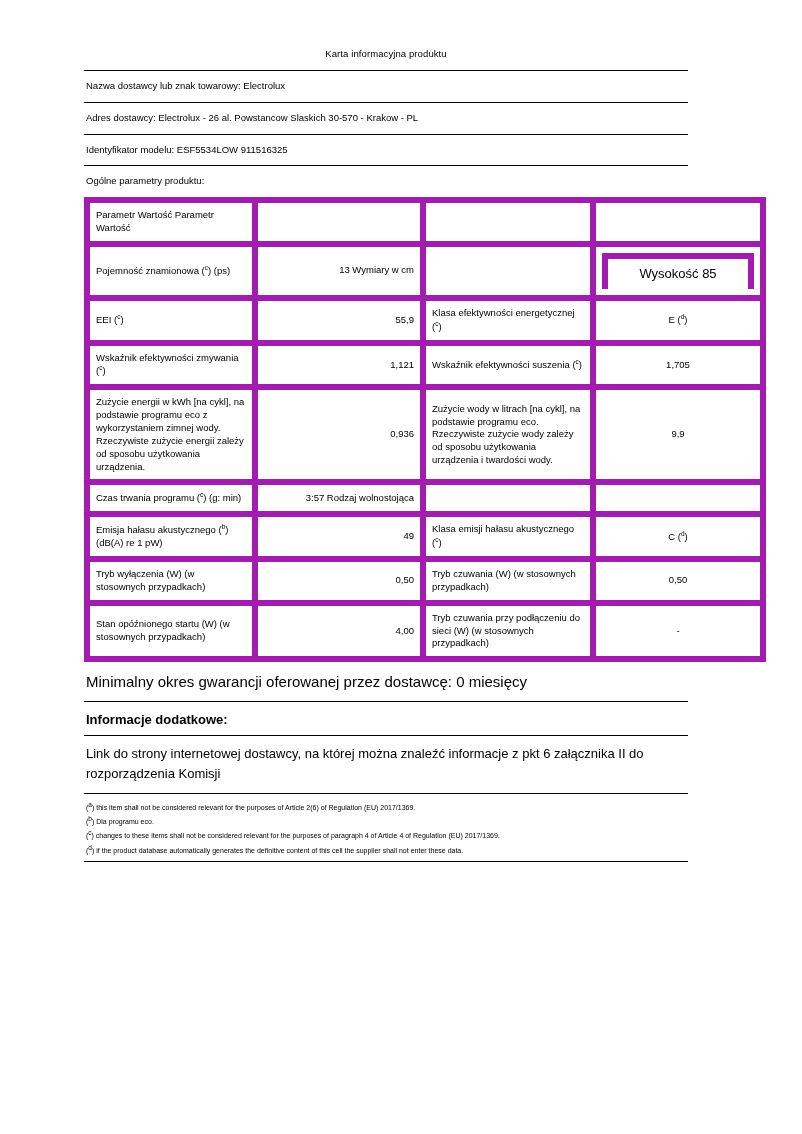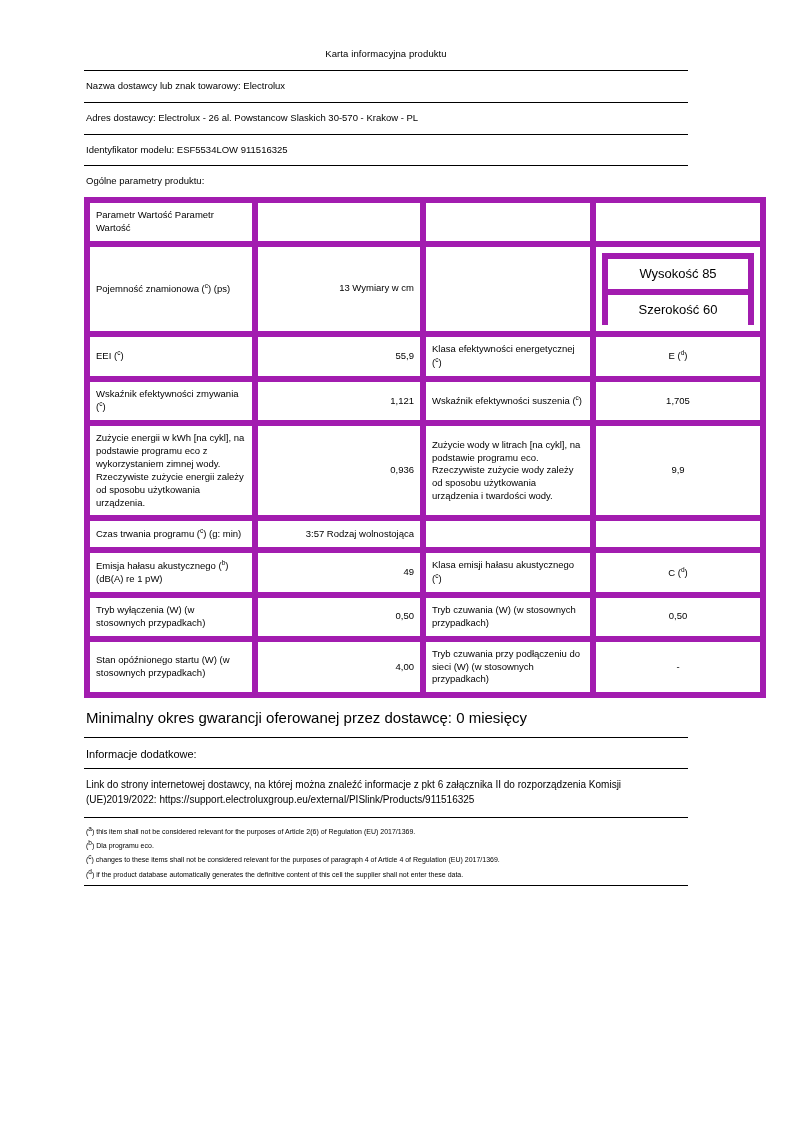--- a/index.html
+++ b/index.html
@@ -91,25 +91,26 @@
   .sup {
     font-size: 6.5px;
     vertical-align: super;
   }
   .after-table {
     font-size: 15px;
     padding: 9px 2px;
     line-height: 1.4;
   }
   .addinfo {
-    font-size: 11px;
+    font-size: 13px;
     padding: 10px 2px 8px 2px;
+    font-weight: bold;
   }
   .linkblock {
-    font-size: 10px;
+    font-size: 13px;
     padding: 8px 2px 10px 2px;
     line-height: 1.5;
   }
   .footnotes {
     font-size: 7px;
     line-height: 1.55;
     padding: 6px 2px 4px 2px;
   }
   .footnotes div { white-space: nowrap; }
 </style>
@@ -145,23 +146,20 @@
       <tr>
         <td class="c1"><span>Pojemność znamionowa (</span><span class="sup">c</span><span>) (ps)</span></td>
         <td class="c2">13 Wymiary w cm</td>
         <td class="c3">&nbsp;</td>
         <td class="c4 nopad">
           <table class="nested">
             <tbody>
                   <tr>
               <td><span>Wysokość</span> <span>85</span></td>
             </tr>
-            <tr>
-              <td><span>Szerokość</span> <span>60</span></td>
-            </tr>
           </tbody>
               </table>
         </td>
       </tr>
 
       <tr>
         <td class="c1"><span>EEI (</span><span class="sup">c</span><span>)</span></td>
         <td class="c2">55,9</td>
         <td class="c3"><span>Klasa efektywności energetycznej (</span><span class="sup">c</span><span>)</span></td>
         <td class="c4"><span>E (</span><span class="sup">d</span><span>)</span></td>
@@ -212,21 +210,20 @@
       </table>
 
     <div class="after-table">Minimalny okres gwarancji oferowanej przez dostawcę: 0 miesięcy</div>
     <div class="hr"></div>
 
     <div class="addinfo">Informacje dodatkowe:</div>
     <div class="hr"></div>
 
     <div class="linkblock">
       <div>Link do strony internetowej dostawcy, na której można znaleźć informacje z pkt 6 załącznika II do rozporządzenia Komisji</div>
-      <div>(UE)2019/2022: https://support.electroluxgroup.eu/external/PISlink/Products/911516325</div>
     </div>
     <div class="hr"></div>
 
     <div class="footnotes">
       <div>(<span class="sup">a</span><span>) this item shall not be considered relevant for the purposes of Article 2(6) of Regulation (EU) 2017/1369.</span></div>
       <div>(<span class="sup">b</span><span>) Dla programu eco.</span></div>
       <div>(<span class="sup">c</span><span>) changes to these items shall not be considered relevant for the purposes of paragraph 4 of Article 4 of Regulation (EU) 2017/1369.</span></div>
       <div>(<span class="sup">d</span><span>) if the product database automatically generates the definitive content of this cell the supplier shall not enter these data.</span></div>
     </div>
     <div class="hr"></div>

